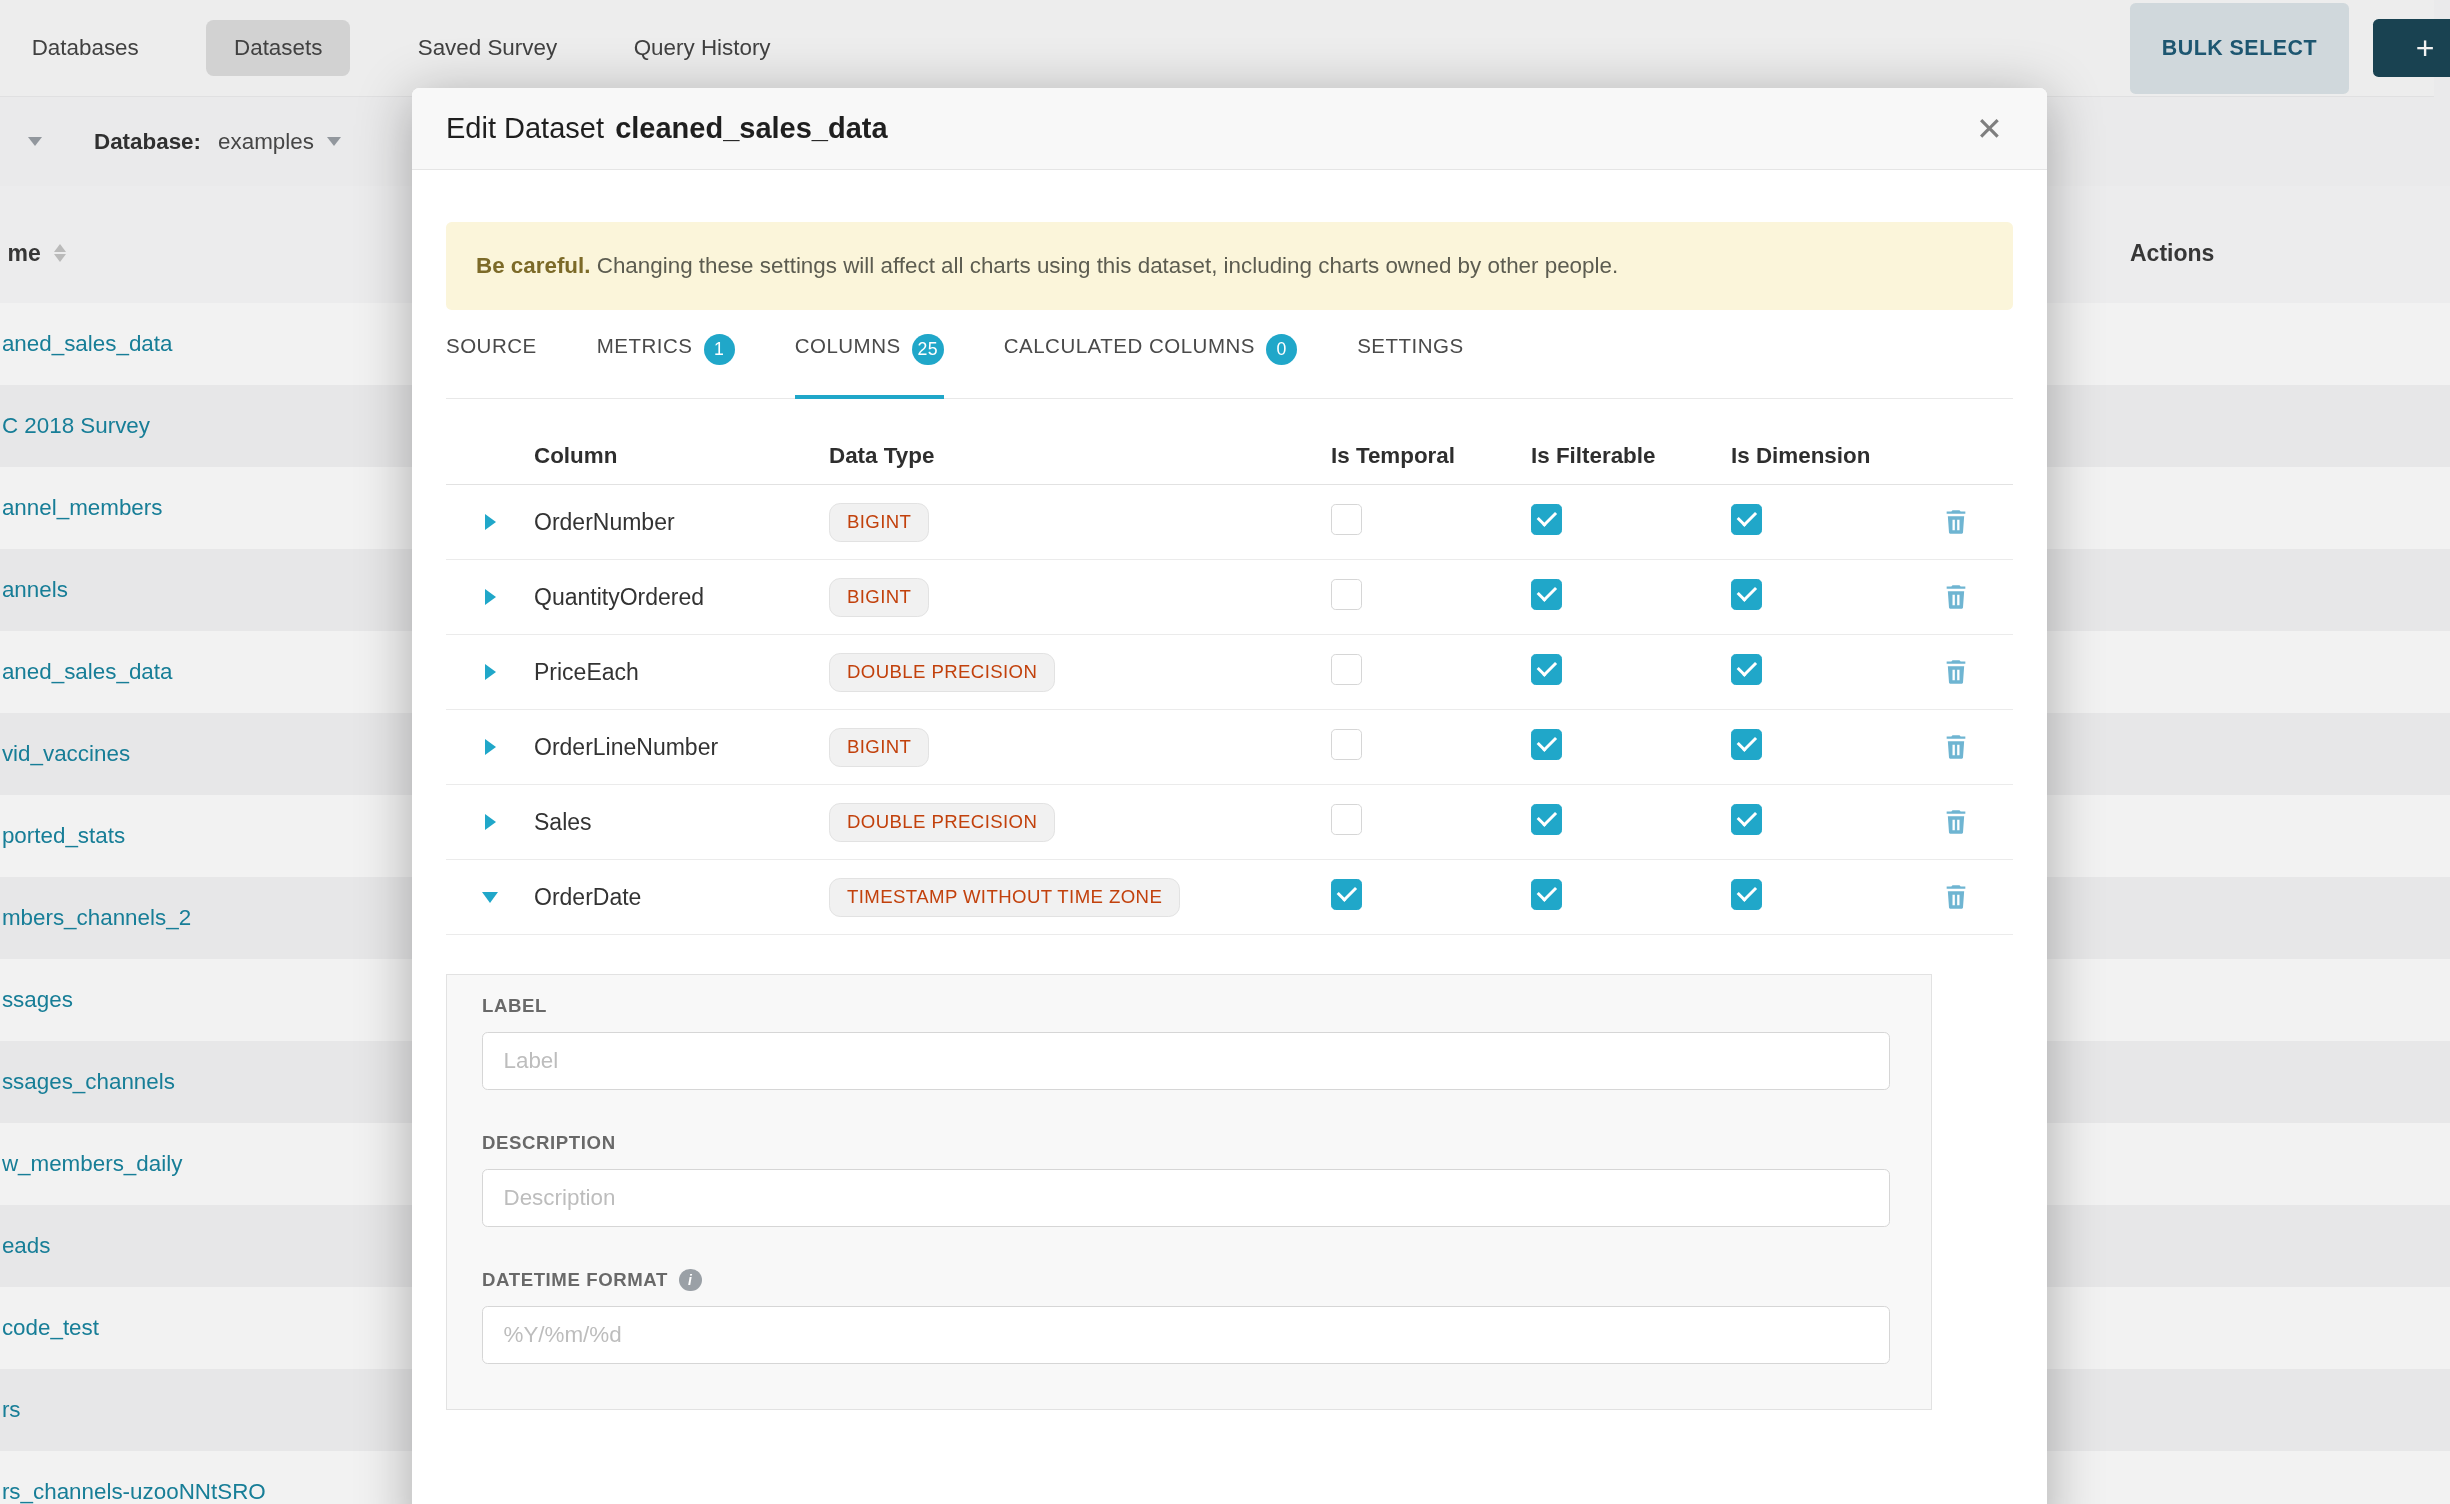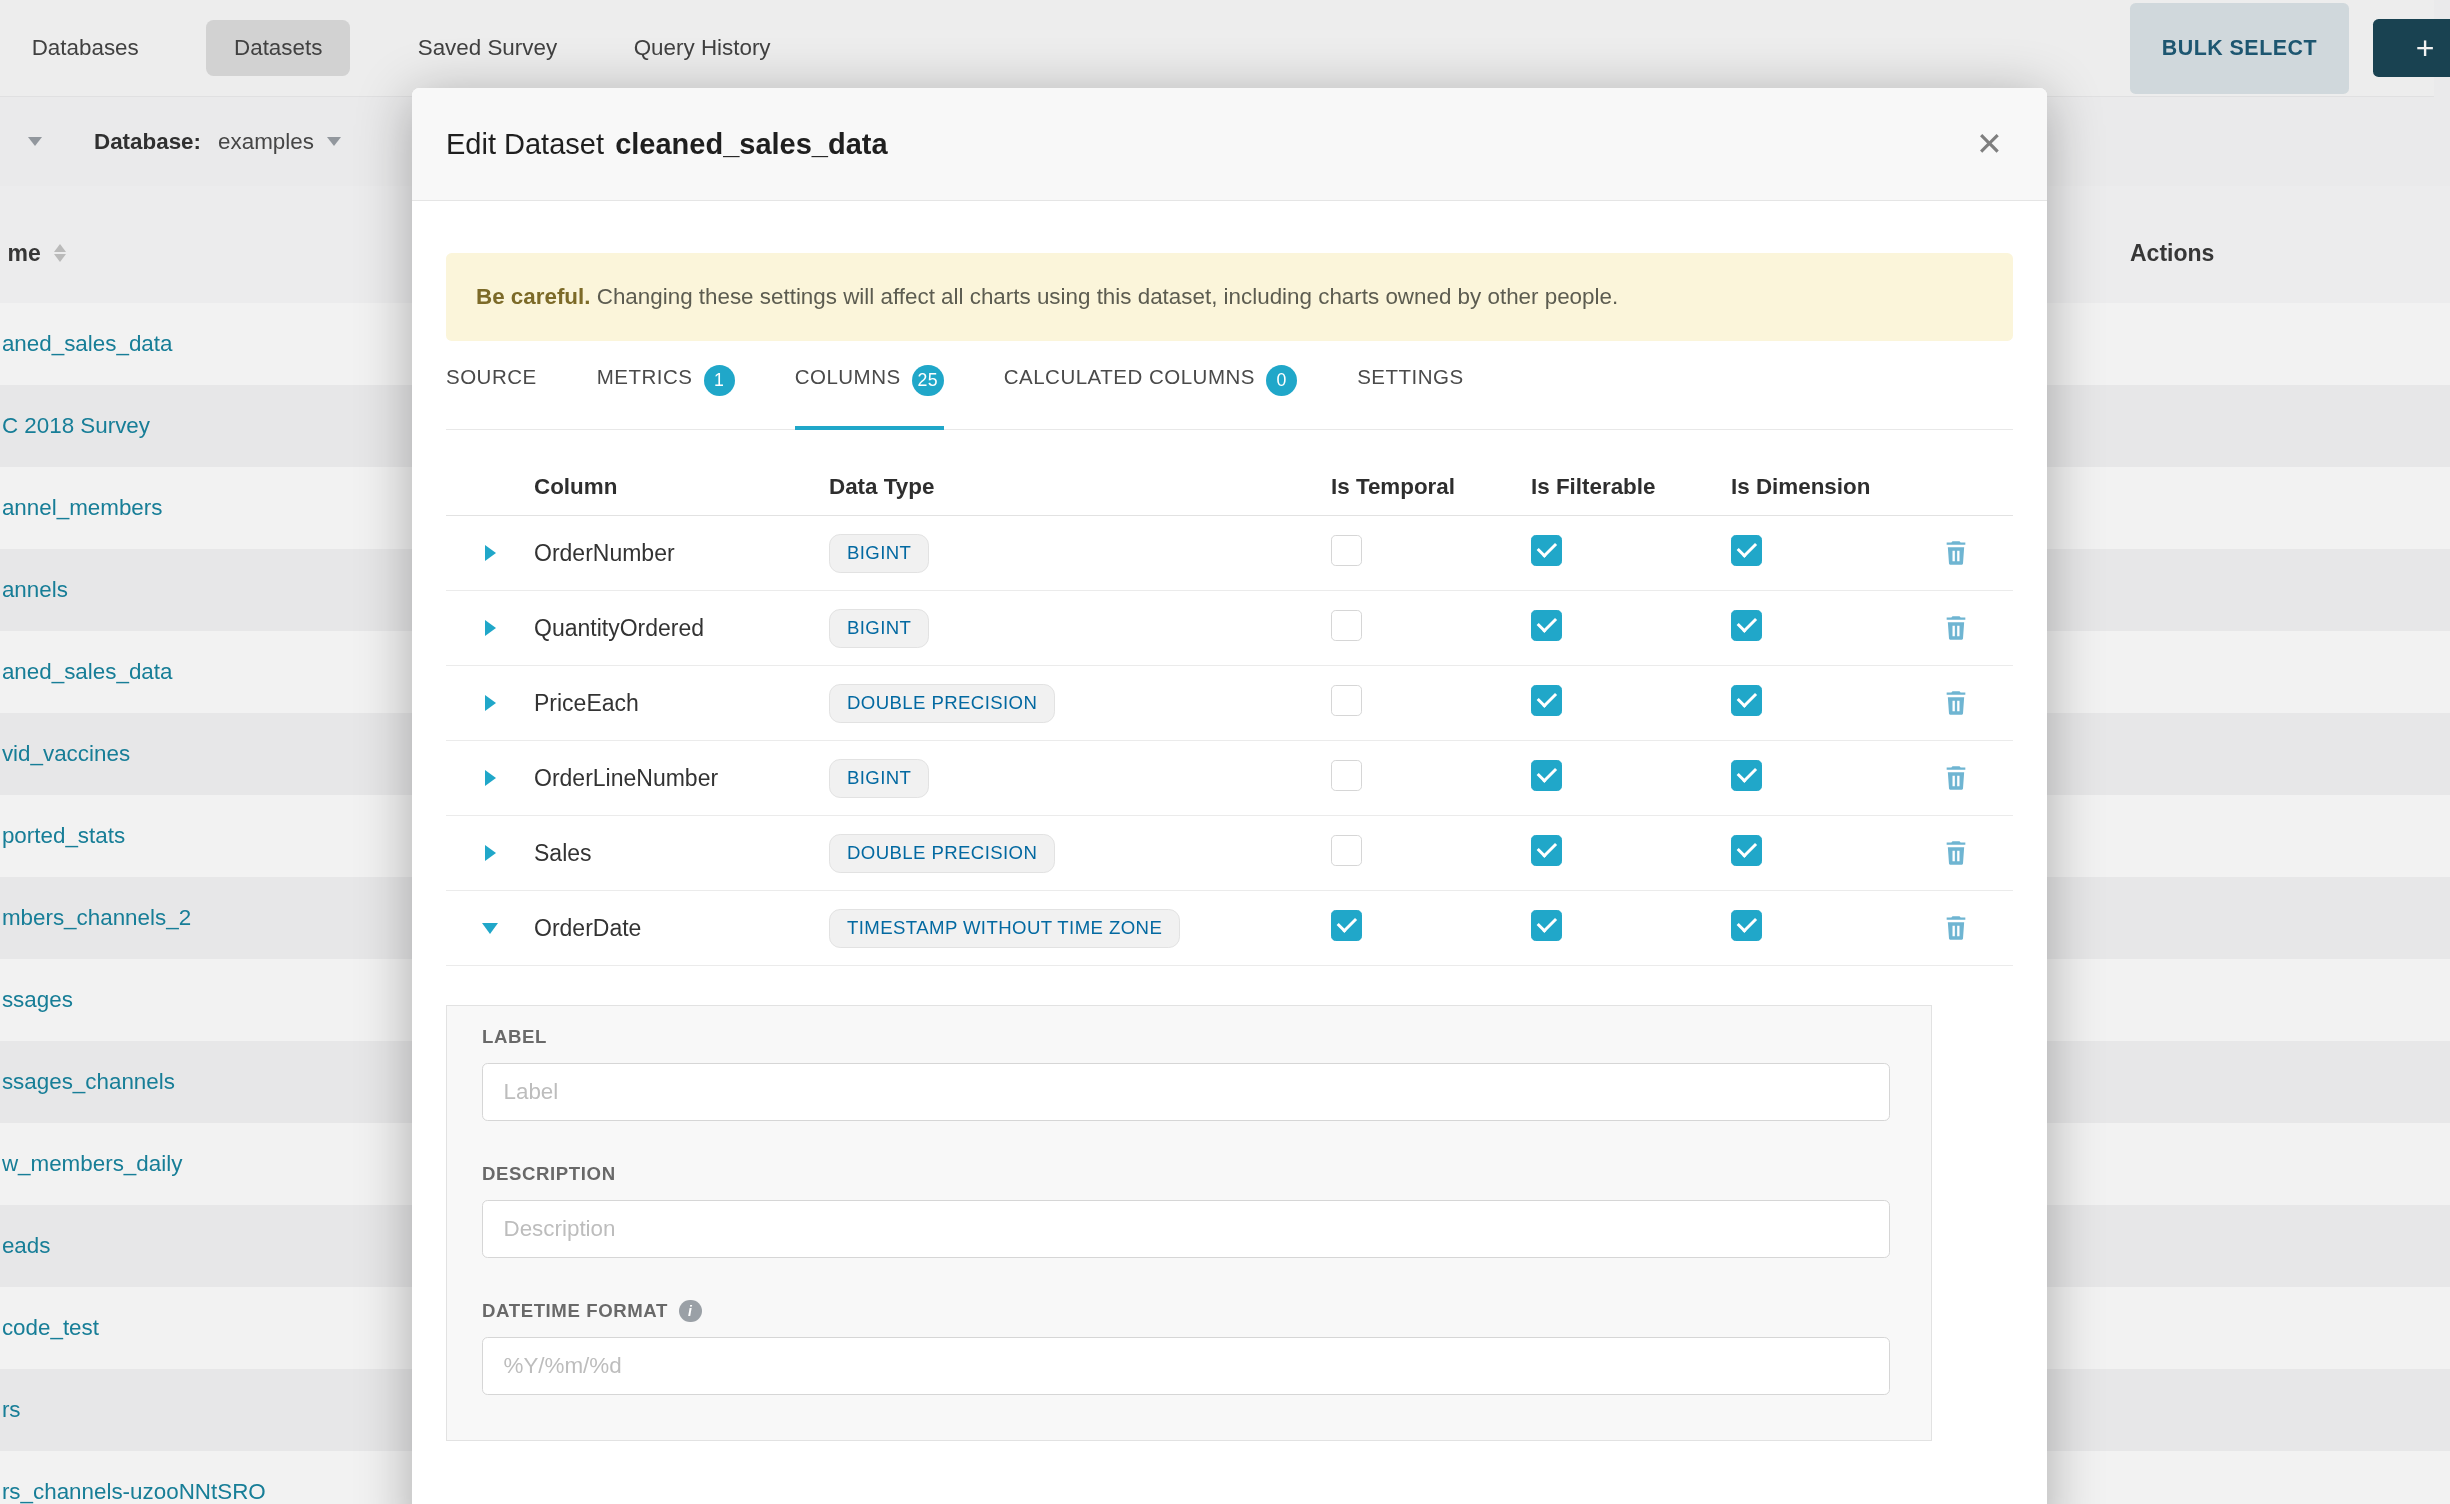--- a/index.html
+++ b/index.html
@@ -90,21 +90,21 @@
 
   
   .overlay{position:absolute;inset:0;background:rgba(0,0,0,0.05);z-index:5;}
   .modal{
     position:absolute;left:412px;top:88px;width:1635px;height:1454px;
     background:#fff;border-radius:7.5px;
     box-shadow:0 9.3px 56px rgba(0,0,0,0.30);
     z-index:10;
   }
   .modal-header{
-    height:113px;background:#f8f8f8;border-bottom:0.9px solid #e5e5e5;
+    height:82px;background:#f8f8f8;border-bottom:0.9px solid #e5e5e5;
     border-radius:7.5px 7.5px 0 0;
     display:flex;align-items:center;padding:0 37px 0 34px;
   }
   .modal-title{font-size:29px;color:#1f1f1f;display:flex;gap:11.2px;align-items:baseline;}
   .modal-title .ds-name{font-weight:700;}
   .close-btn{
     margin-left:auto;background:none;border:none;cursor:pointer;
     font-size:32px;color:#7f7f7f;line-height:1;width:41px;height:41px;
   }
   .modal-body{padding:0 34px;}
@@ -168,21 +168,21 @@
     border-left:11.2px solid var(--accent);
   }
   .caret[data-expanded="true"]{
     border-left:8.4px solid transparent;border-right:8.4px solid transparent;
     border-top:11.2px solid var(--accent);border-bottom:none;
   }
   .pill{
     display:inline-block;
     background:#f1f1f1;border:0.9px solid #e2e2e2;border-radius:11.2px;
     padding:7.5px 17px;
-    font-size:18.6px;color:#0369a1;letter-spacing:0.4px;white-space:nowrap;
+    font-size:18.6px;color:#c2410c;letter-spacing:0.4px;white-space:nowrap;
   }
   .checkbox{
     position:relative;display:inline-block;width:31px;height:31px;
     border:1.9px solid #d6d6d6;border-radius:4.7px;background:#fff;cursor:pointer;
   }
   .checkbox[data-checked="true"]{
     background:var(--accent);border-color:var(--accent);
   }
   .checkbox[data-checked="true"]::after{
     content:"";position:absolute;left:5.6px;top:6.5px;width:15px;height:8.4px;

